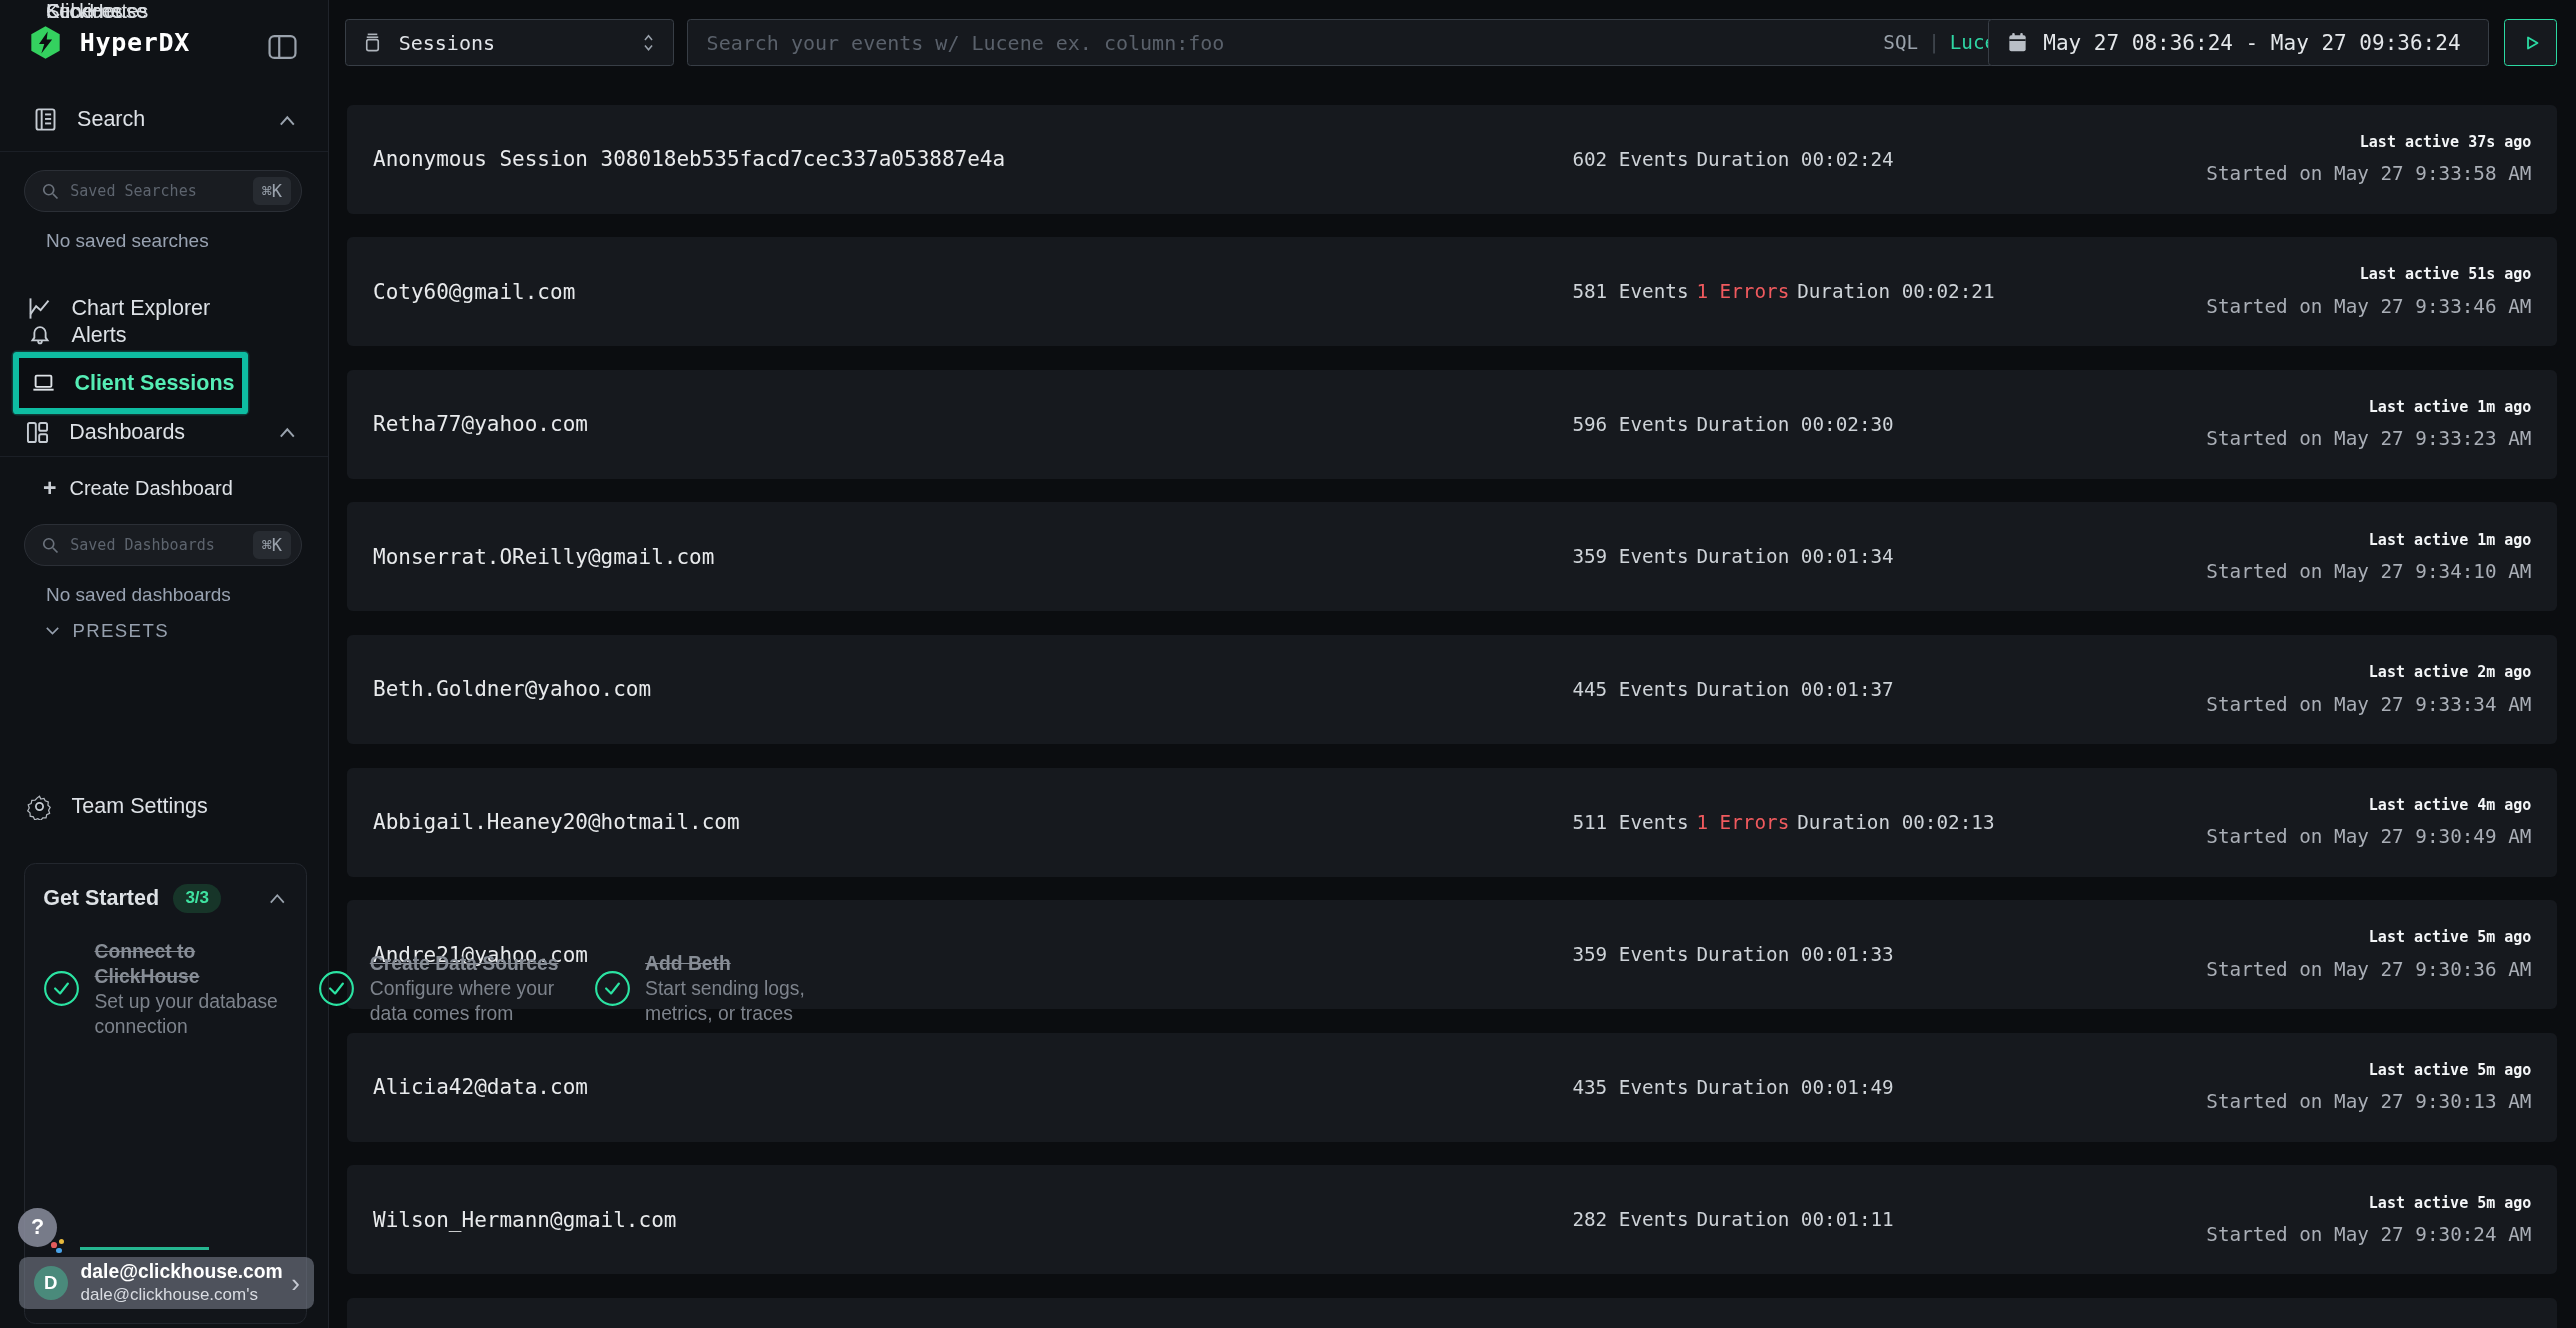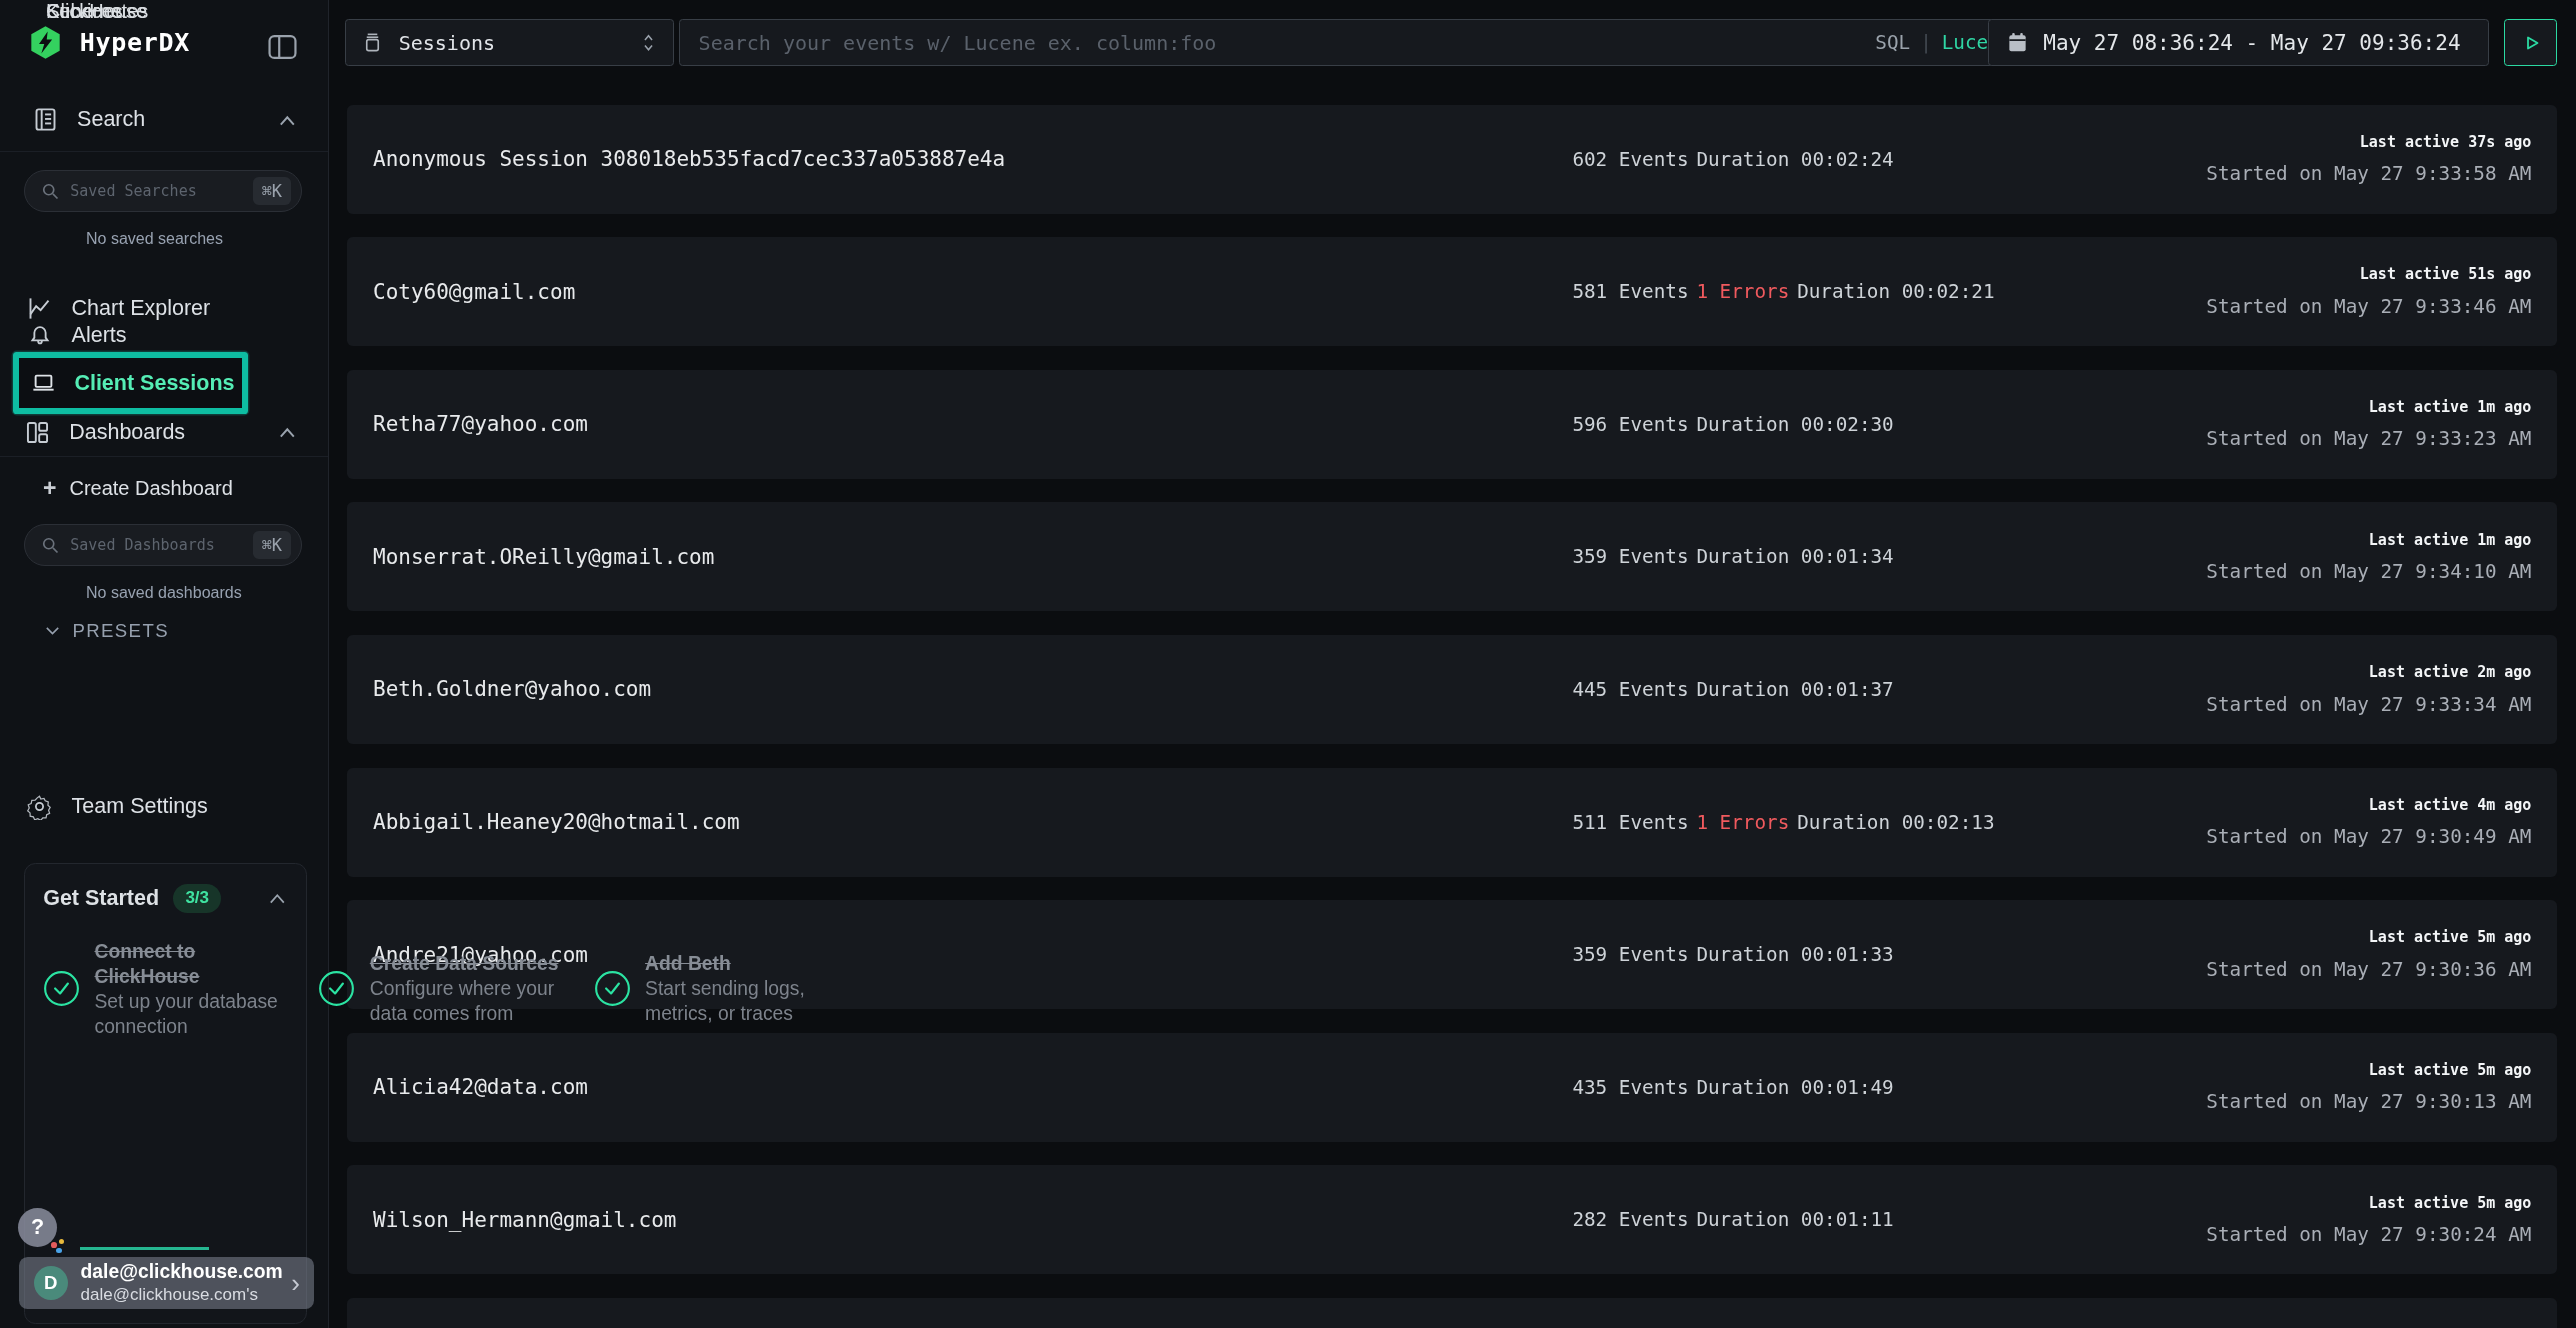--- a/index.html
+++ b/index.html
@@ -14,21 +14,21 @@
 
   .side-row { position:absolute; display:flex; align-items:center; gap:18.6px; font-size:21.5px; color:#dde1e6; cursor:pointer; }
   .side-head-chevron { position:absolute; right:31.5px; }
   .divider { position:absolute; left:0; right:0; border-top:0.7px solid #1b1f26; }
 
   .pill-input { position:absolute; left:23.6px; width:278px; height:42px; border-radius:21px; background:#191c21; border:0.7px solid #2b2f36; display:flex; align-items:center; padding:0 10px 0 15.7px; gap:10px; }
   .pill-input input { flex:1; min-width:0; background:transparent; border:none; outline:none; font-family:"DejaVu Sans Mono",monospace; font-size:15px; color:#c6ccd3; }
   .pill-input input::placeholder { color:#5d646e; }
   .kbd { background:#272b31; border-radius:5.7px; padding:3.6px 8.6px; font-family:"DejaVu Sans Mono",monospace; font-size:17px; color:#9aa2ac; }
 
-  .muted-note { position:absolute; left:46px; font-size:16px; color:#98a2b1;margin-left:40px; }
+  .muted-note { position:absolute; left:46px; font-size:19px; color:#98a2b1; }
   .presets-head { position:absolute; left:44px; display:flex; align-items:center; gap:11.4px; font-size:18.6px; letter-spacing:1.4px; color:#96a0ae; cursor:pointer; }
   .preset-item { position:absolute; left:46px; font-size:20px; color:#dbdfe3; cursor:pointer; }
 
   .selected-nav { position:absolute; left:13px; top:352px; width:235px; height:62px; border:6.4px solid #0ebda2; border-radius:3.6px; background:#0c0e12; display:flex; align-items:center; gap:17px; padding-left:11.4px; cursor:pointer; box-shadow:0 0 0 1.4px rgba(14,189,162,.25); }
   .selected-nav .lbl { font-size:21.5px; font-weight:bold; color:#55edb5; }
 
   .plus-glyph { font-size:23px; color:#c9ced4; font-weight:bold; line-height:1; }
 
   
   .gs-card { position:absolute; left:23.6px; top:863px; width:283px; height:461px; background:#12151a; border:0.7px solid #23272e; border-radius:11.4px; padding:20px 18.6px; }
@@ -55,21 +55,21 @@
   .user-name { font-size:19.3px; font-weight:bold; color:#ffffff; white-space:nowrap; }
   .user-team { font-size:17px; color:#d9dce2; white-space:nowrap; }
   .user-chevron { margin-left:auto; color:#c6cad3; font-size:26px; line-height:1; }
 
   
   .topbar { position:absolute; left:329px; top:0; right:0; height:86px; background:#0b0d10; z-index:5; }
   .tb-box { position:absolute; top:19.3px; height:47px; background:#16191e; border:0.7px solid #383e46; border-radius:3.6px; display:flex; align-items:center; }
   .tb-sessions { left:15.7px; width:329px; padding:0 15.7px; gap:14.3px; cursor:pointer; }
   .tb-sessions .lbl { font-family:"DejaVu Sans Mono",monospace; font-size:20px; color:#e2e5e9; }
   .tb-sessions svg.updown { margin-left:auto; }
-  .tb-search { left:350px; width:1352px; padding:0 18.6px; gap:14.3px; }
+  .tb-search { left:358px; width:1352px; padding:0 18.6px; gap:14.3px; }
   .tb-search input { flex:1; min-width:0; background:transparent; border:none; outline:none; font-family:"DejaVu Sans Mono",monospace; font-size:20px; color:#cfd4d9; }
   .tb-search input::placeholder { color:#5a616b; }
   .modes { font-family:"DejaVu Sans Mono",monospace; font-size:19.3px; white-space:nowrap; display:flex; gap:10px; align-items:center; }
   .mode-sql { color:#9aa2ab; cursor:pointer; }
   .mode-sep { color:#434a52; }
   .mode-lucene { color:#2fd6a4; cursor:pointer; }
   .tb-date { left:1659px; width:501px; padding:0 17px; gap:14.3px; cursor:pointer; }
   .tb-date .lbl { font-family:"DejaVu Sans Mono",monospace; font-size:21px; color:#e4e7ea; white-space:nowrap; }
   .tb-play { left:2175px; width:53px; justify-content:center; border-color:#2bd9a2; cursor:pointer; }
 

